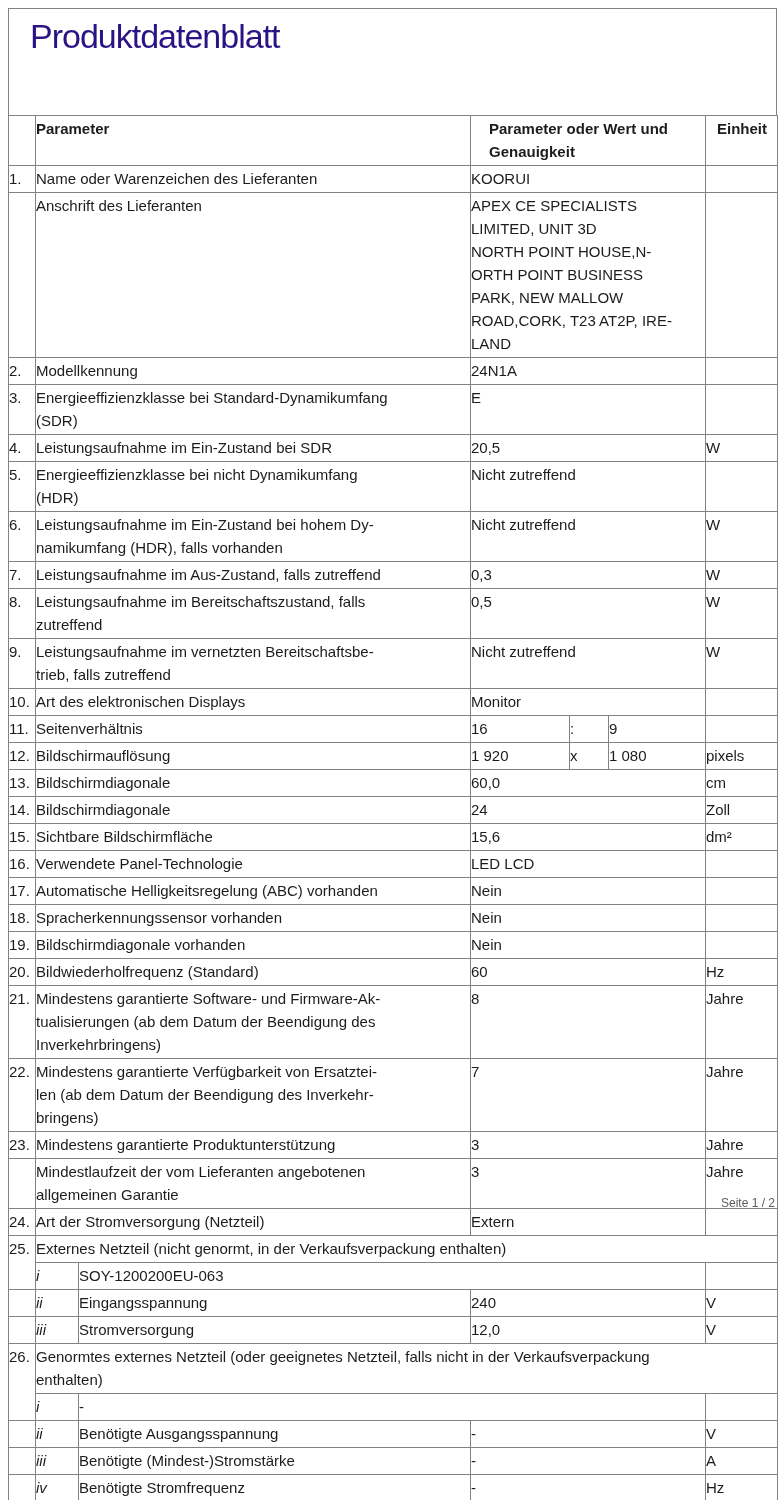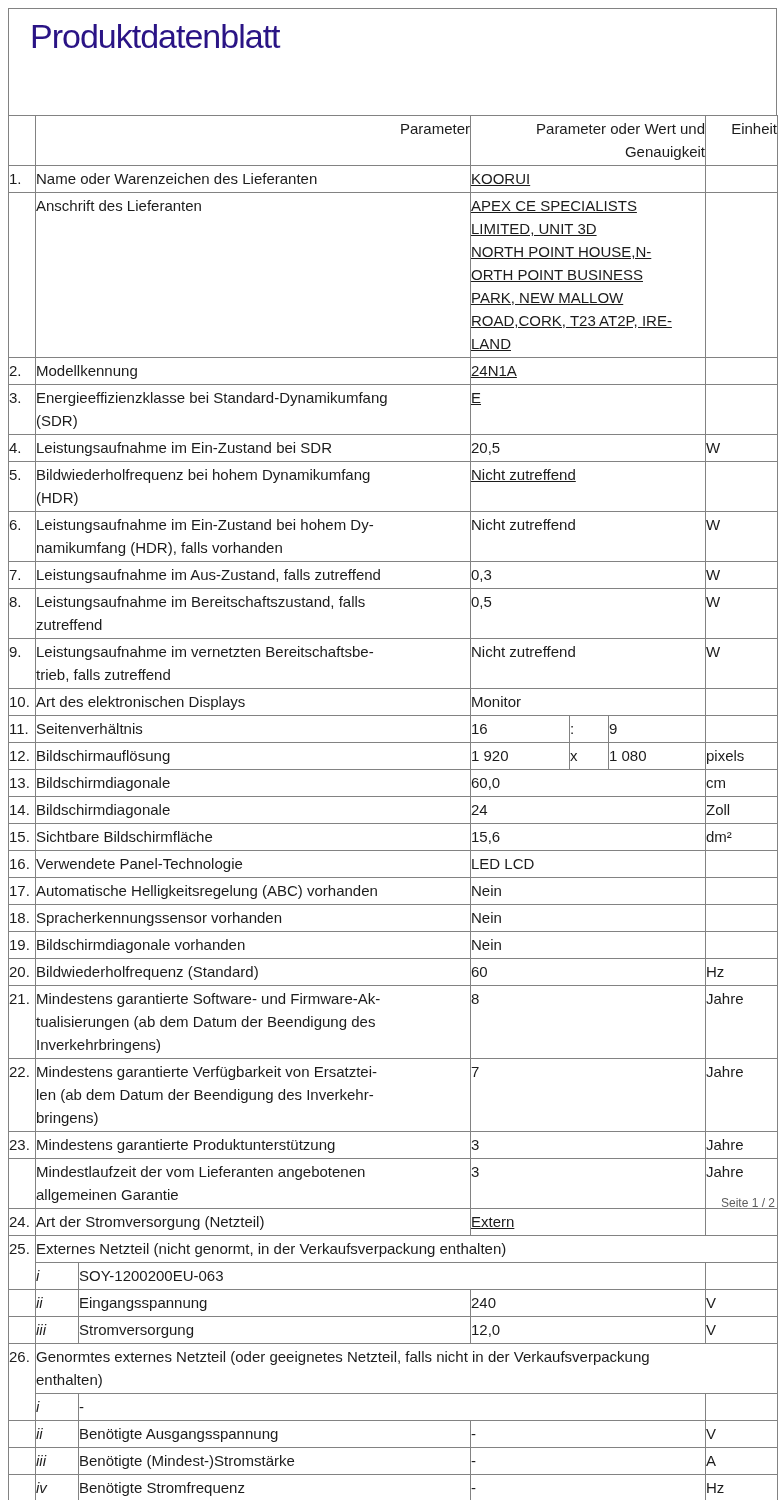--- a/index.html
+++ b/index.html
@@ -38,27 +38,27 @@
   .datasheet td, .datasheet th {
     border: 1px solid var(--border);
     vertical-align: top;
     padding: 1px 0 2px 0;
     font-size: 15px;
     line-height: 23px;
     text-align: left;
     font-weight: normal;
     overflow: hidden;
   }
-  .datasheet th { font-weight: normal; text-align: right; }
+  .datasheet th { font-weight: bold; }
 
   .num    { text-align: right; padding-right: 6px; }
   .roman  { font-style: italic; padding-left: 21px; }
   .param  { padding-left: 18px; white-space: pre-line; }
   .sub-param { padding-left: 19px; white-space: pre-line; }
-  .val-l  { padding-left: 10px; white-space: pre-line; text-decoration: underline; }
+  .val-l  { padding-left: 10px; white-space: pre-line; }
   .val-r  { text-align: right; padding-right: 11px; }
   .tri    { text-align: center; }
   .unit   { padding-left: 11px; }
   th.val-h  { padding-left: 18px; white-space: pre-line; }
   th.unit-h { padding-left: 11px; }
 
   .page-num {
     position: absolute;
     top: 1189px;
     right: 2px;
@@ -130,21 +130,21 @@
           <td class="unit"></td>
         </tr>
         <tr>
           <td class="num">4.</td>
           <td class="param" colspan="2">Leistungsaufnahme im Ein-Zustand bei SDR</td>
           <td class="val-r" colspan="3">20,5</td>
           <td class="unit">W</td>
         </tr>
         <tr>
           <td class="num">5.</td>
-          <td class="param" colspan="2">Bildwiederholfrequenz bei hohem Dynamikumfang
+          <td class="param" colspan="2">Energieeffizienzklasse bei nicht Dynamikumfang
 (HDR)</td>
           <td class="val-l" colspan="3">Nicht zutreffend</td>
           <td class="unit"></td>
         </tr>
         <tr>
           <td class="num">6.</td>
           <td class="param" colspan="2">Leistungsaufnahme im Ein-Zustand bei hohem Dy-
 namikumfang (HDR), falls vorhanden</td>
           <td class="val-r" colspan="3">Nicht zutreffend</td>
           <td class="unit">W</td>

